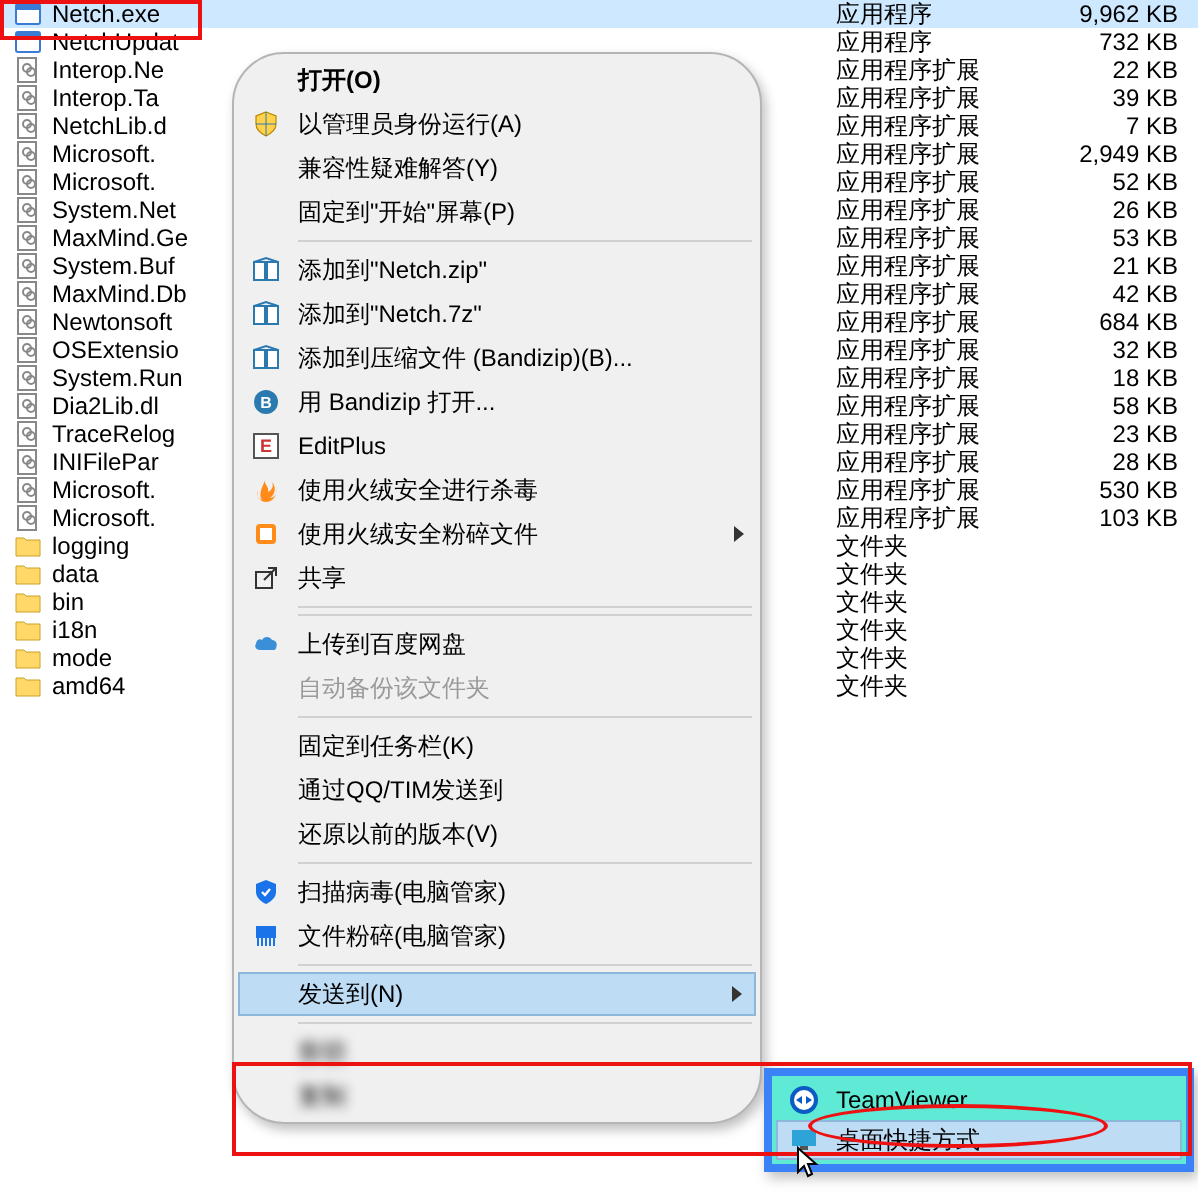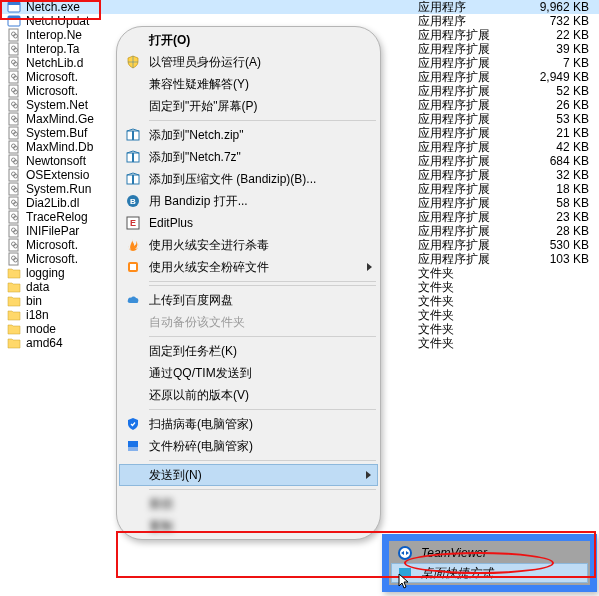--- a/index.html
+++ b/index.html
@@ -98,26 +98,25 @@
     border-bottom: 4px solid transparent;
   }
   .ctx-sep {
     height: 1px; background: #d0d0d0;
     margin: 3px 2px 3px 30px;
   }
 
   
   .submenu {
     position: absolute;
-    background: #a3a3a3;
-    border: 7px solid #3b82f6;
+    background: #5eead4;
+    border: 4px solid #3b82f6;
     box-shadow: 2px 3px 6px rgba(0,0,0,0.25);
     padding: 2px;
     z-index: 20;
-    font-style: italic;
   }
   .sub-item {
     display: flex; align-items: center;
     height: 20px;
     padding: 0 16px 0 4px;
     color: #000;
     white-space: nowrap;
   }
   .sub-item.hover { background: #bfdcf5; border: 1px solid #8db8dc; padding: 0 15px 0 3px; }
   .sub-icon {
@@ -514,20 +513,29 @@
   <div class="ctx-item">
     <span class="ctx-icon">
       <svg width="14" height="14" viewBox="0 0 14 14">
           <rect x="2" y="2" width="10" height="10" rx="2" fill="#ff8c1a"></rect>
           <rect x="4" y="4" width="6" height="6" fill="#fff"></rect>
         </svg>
     </span>
     <span class="ctx-label">使用火绒安全粉碎文件</span>
     <span class="ctx-arrow"></span>
   </div>
+  <div class="ctx-item">
+    <span class="ctx-icon">
+      <svg width="14" height="14" viewBox="0 0 14 14">
+          <rect x="2" y="4" width="8" height="8" fill="none" stroke="#333"></rect>
+          <path d="M8 2 L12 2 L12 6 M12 2 L6 8" fill="none" stroke="#333"></path>
+        </svg>
+    </span>
+    <span class="ctx-label">共享</span>
+  </div>
   <div class="ctx-sep"></div>
   <div class="ctx-sep"></div>
   <div class="ctx-item">
     <span class="ctx-icon">
       <svg width="14" height="14" viewBox="0 0 14 14">
           <path d="M4 10 C2 10 1 8 2 7 C2 5 4 4 5 5 C6 3 9 3 10 5 C12 5 13 7 12 9 C12 10 11 10 10 10 Z" fill="#3b8ed8"></path>
         </svg>
     </span>
     <span class="ctx-label">上传到百度网盘</span>
   </div>

